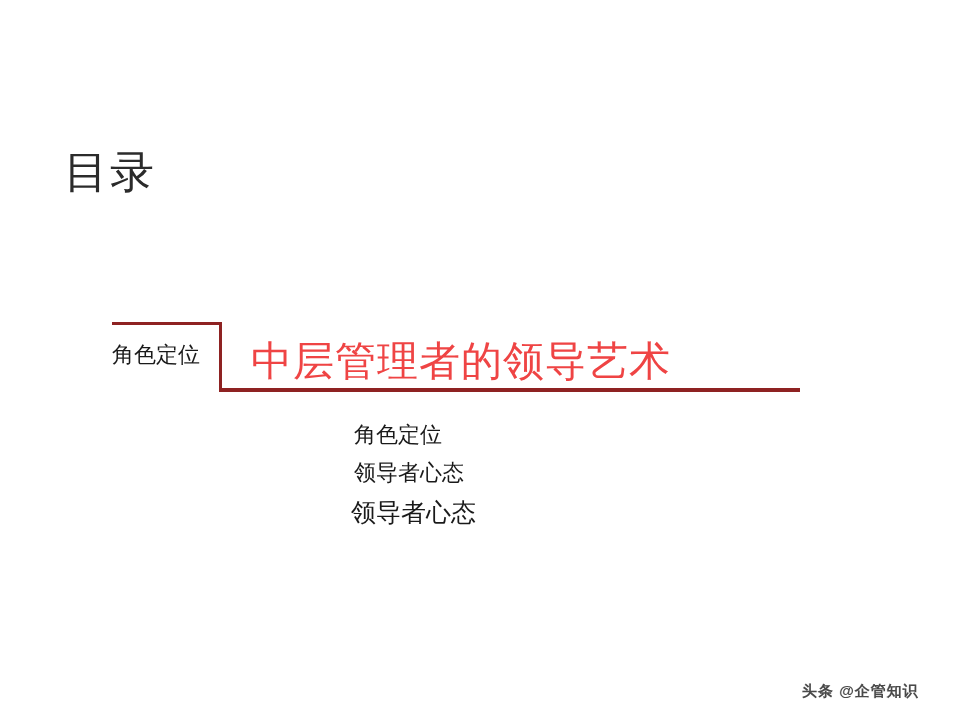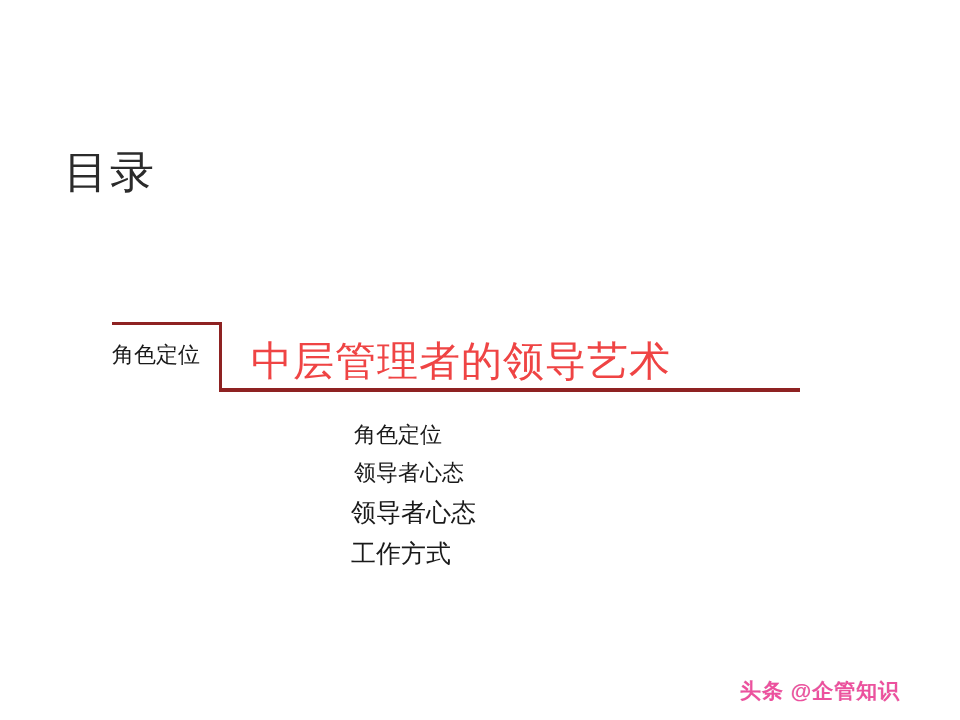--- a/index.html
+++ b/index.html
@@ -112,25 +112,25 @@
   }
   .topic-item.size-b {
     font-size: 25px;
     line-height: 41px;
     padding-left: 1px;
   }
 
   
   #watermark {
     position: absolute;
-    left: 740px;
+    left: 802px;
     top: 678px;
-    font-size: 21px;
+    font-size: 15px;
     line-height: 26px;
-    color: #ec4899;
+    color: #404040;
     white-space: nowrap;
     font-weight: bold;
     letter-spacing: 1px;
     text-shadow: 0.5px 0.5px 0 #ffffff, -0.5px -0.5px 0 #d8d8d8;
     opacity: 0.95;
   }
 </style>
 </head>
 <body>
 
@@ -145,18 +145,17 @@
   </div>
 
   <div id="section-label">角色定位</div>
 
   <div id="section-heading">中层管理者的领导艺术</div>
 
   <div id="topic-list">
     <div class="topic-item size-a">角色定位</div>
     <div class="topic-item size-a">领导者心态</div>
     <div class="topic-item size-b">领导者心态</div>
-    <div class="topic-item size-b">工作方式</div>
   </div>
 
   <div id="watermark">头条 @企管知识</div>
 
 </div>
 
 </body></html>

